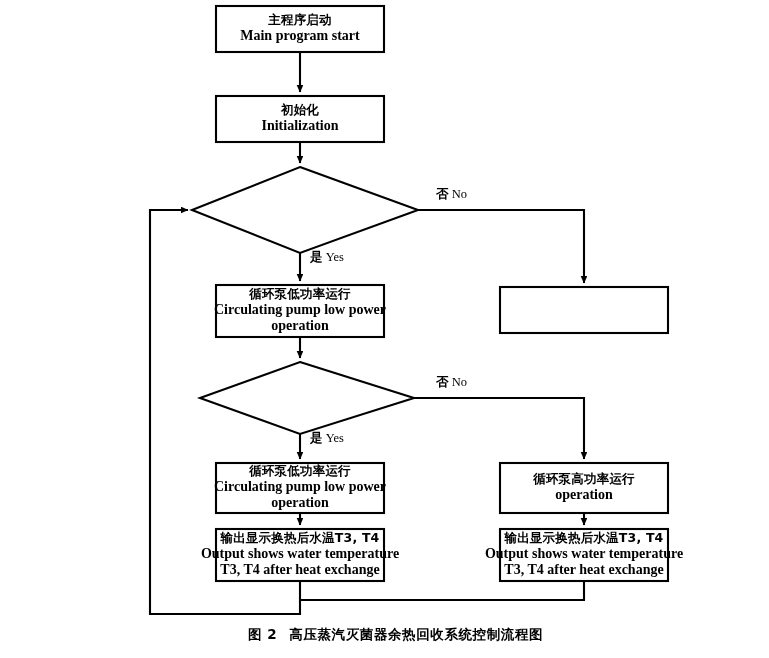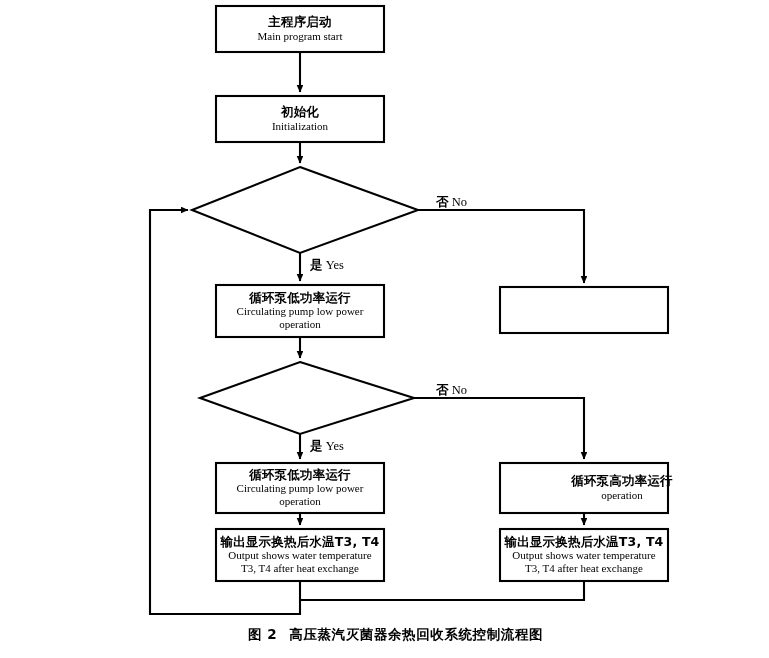--- a/index.html
+++ b/index.html
@@ -37,29 +37,29 @@
   }
   .cn {
     font-family: "DejaVu Sans", "Liberation Sans", sans-serif;
     font-weight: bold;
     font-size: 12.5px;
     letter-spacing: 0.2px;
     white-space: nowrap;
   }
   .en {
     font-family: "Liberation Serif", "DejaVu Serif", serif;
-    font-size: 11px;
+    font-size: 14px;
     white-space: nowrap;
+    font-weight: bold;
   }
   .edge-label {
     position: absolute;
     font-size: 12.5px;
     white-space: nowrap;
     pointer-events: none;
-    margin-top: 8px;
   }
   .edge-label .lb-cn {
     font-family: "DejaVu Sans", "Liberation Sans", sans-serif;
     font-weight: bold;
     font-size: 12.5px;
   }
   .edge-label .lb-en {
     font-family: "Liberation Serif", "DejaVu Serif", serif;
     font-size: 12.5px;
   }
@@ -154,21 +154,21 @@
   </div>
 
 
 
   <div class="node-text" style="left:216px; top:463px; width:168px; height:50px;">
     <div class="cn">循环泵低功率运行</div>
     <div class="en">Circulating pump low power</div>
     <div class="en">operation</div>
   </div>
 
-  <div class="node-text" style="left:500px; top:463px; width:168px; height:50px;padding-left:38px;">
+  <div class="node-text" style="left:500px; top:463px; width:168px; height:50px;">
     <div class="cn">循环泵高功率运行</div>
     <div class="en">operation</div>
   </div>
 
   <div class="node-text" style="left:212px; top:529px; width:176px; height:52px;">
     <div class="cn">输出显示换热后水温T3, T4</div>
     <div class="en">Output shows water temperature</div>
     <div class="en">T3, T4 after heat exchange</div>
   </div>
 

